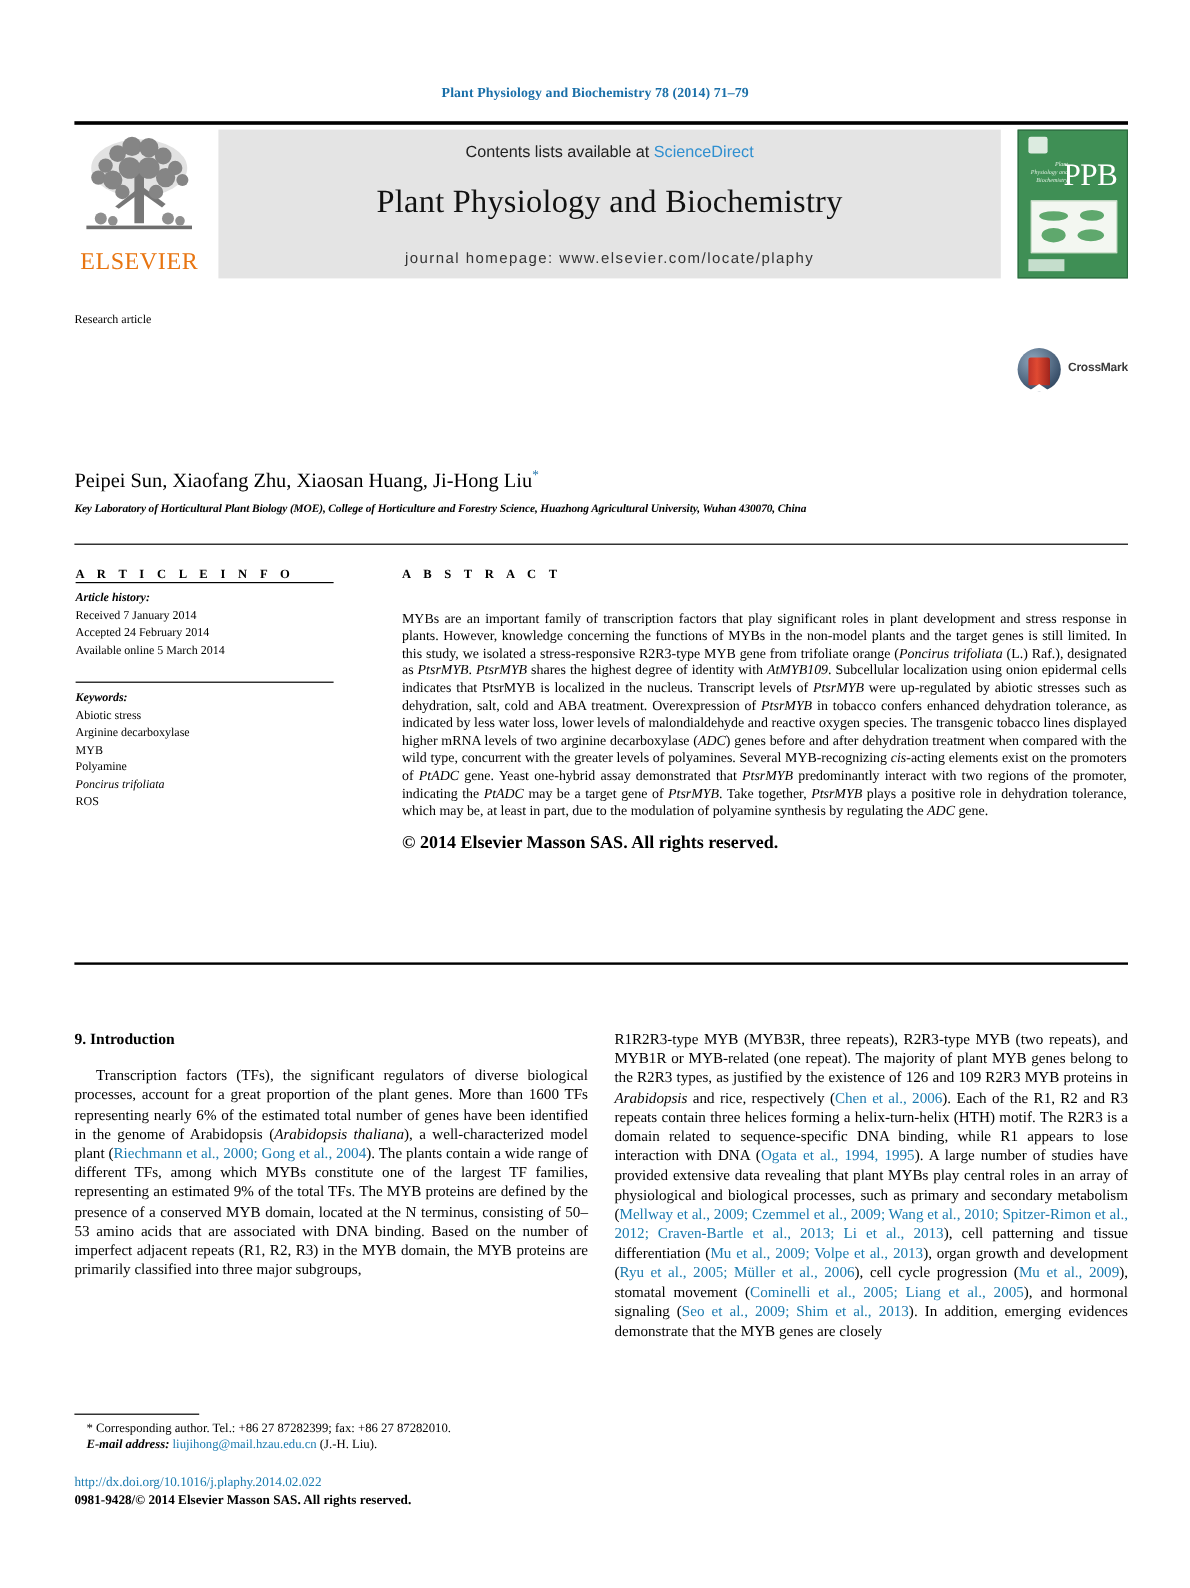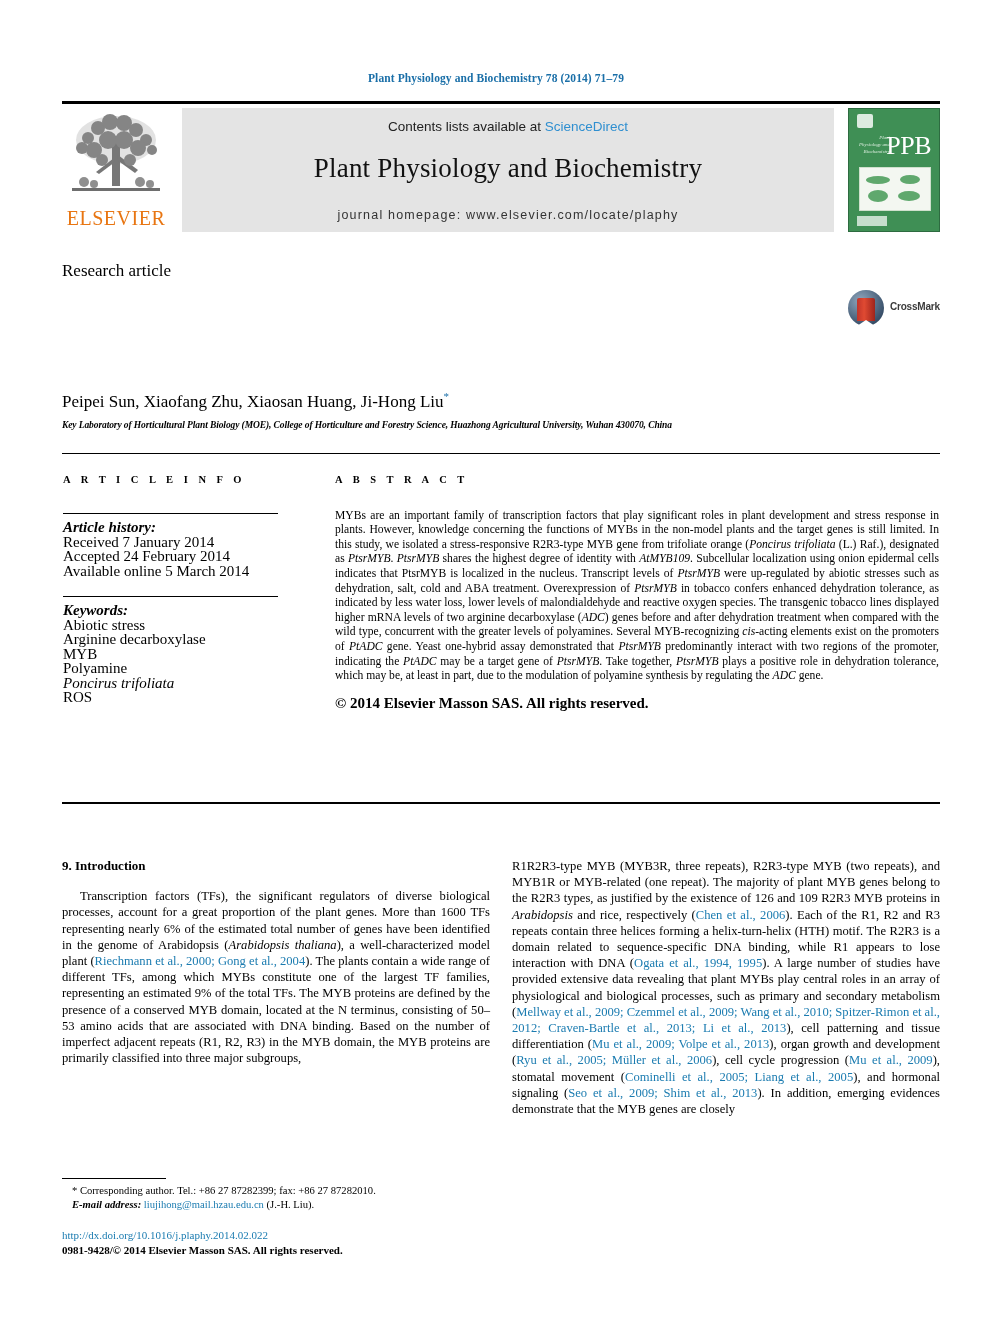--- a/index.html
+++ b/index.html
@@ -181,21 +181,21 @@
     height: 10px;
     background: #ffffff;
     opacity: .7;
   }
 
   
   .art-type {
     position: absolute;
     top: 261px;
     left: 62px;
-    font-size: 17px;
+    font-size: 10px;
     font-family: "Liberation Serif", serif;
   }
   .title {
     position: absolute;
     top: 286px;
     left: 62px;
     width: 740px;
     font-size: 23.5px;
     line-height: 31px;
     font-family: "Liberation Serif", serif;
@@ -299,24 +299,24 @@
     font-family: "Liberation Serif", serif;
     font-weight: bold;
     font-size: 10.5px;
     letter-spacing: 4px;
   }
   .info-head { top: 21px; left: 1px; }
   .abs-head  { top: 21px; left: 273px; }
 
   .info-col {
     position: absolute;
-    top: 60px;
+    top: 32px;
     left: 1px;
     width: 235px;
-    font-size: 15px;
+    font-size: 10px;
     line-height: 14.5px;
     font-family: "Liberation Serif", serif;
   }
   .info-rule {
     width: 215px;
     height: 1px;
     background: #000;
     margin: 0 0 6px 0;
   }
   .info-label { font-style: italic; font-weight: bold; }

